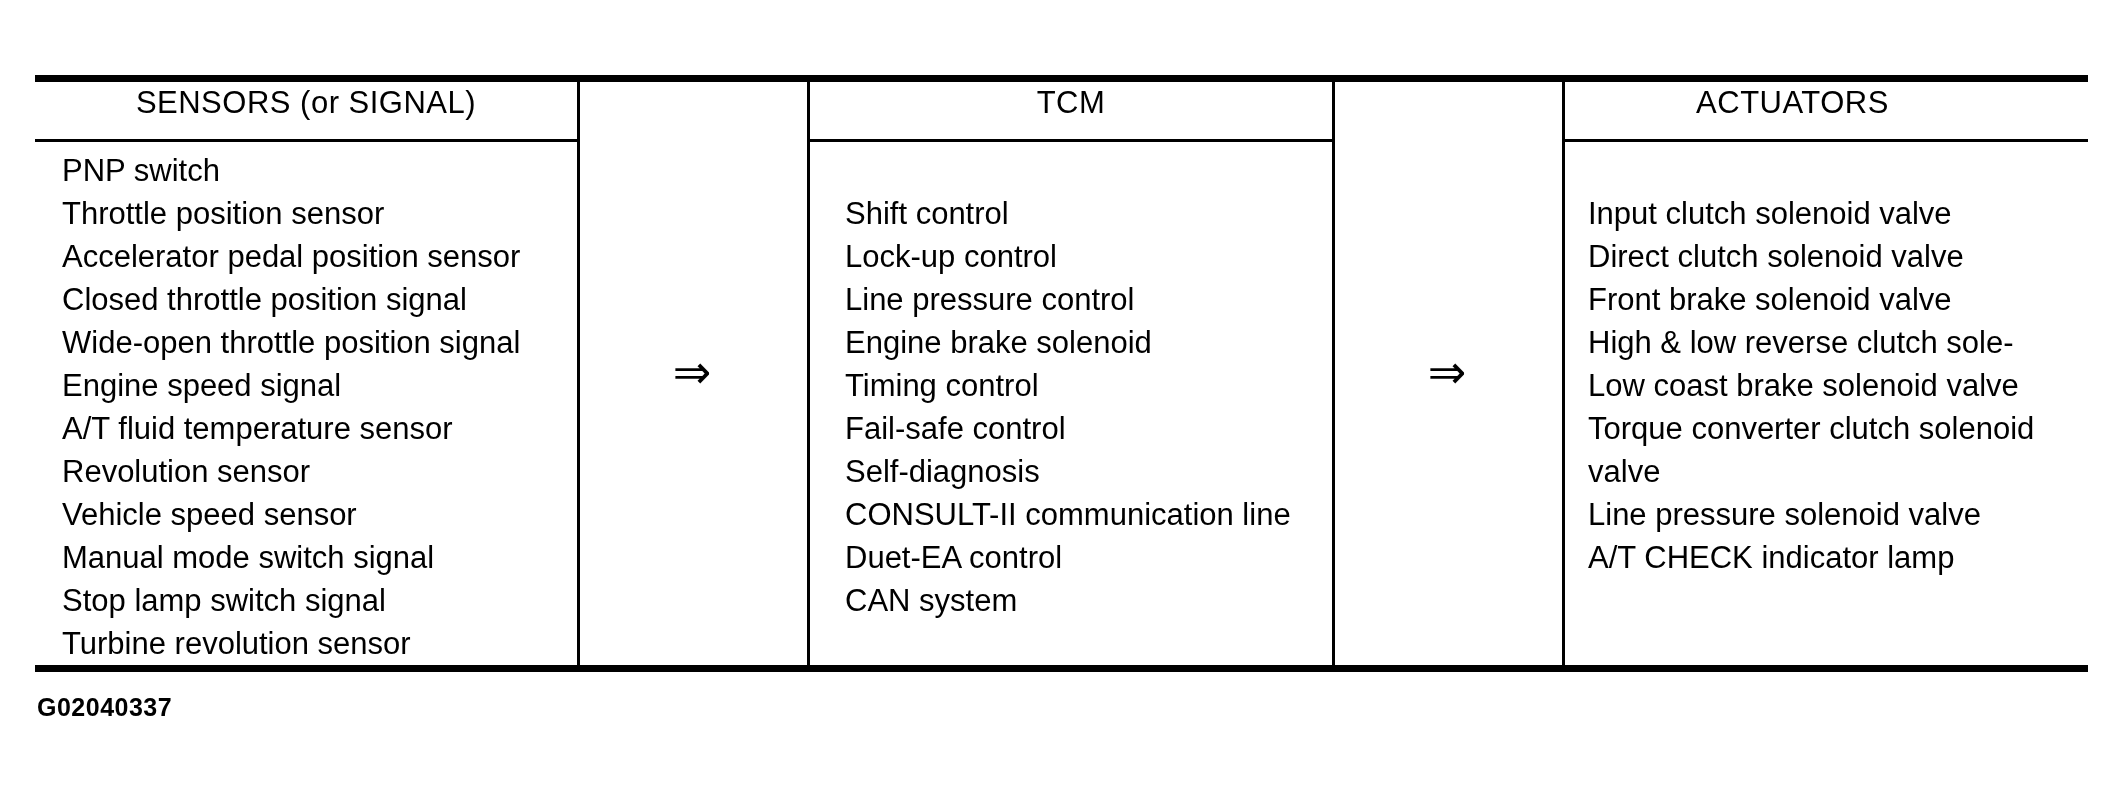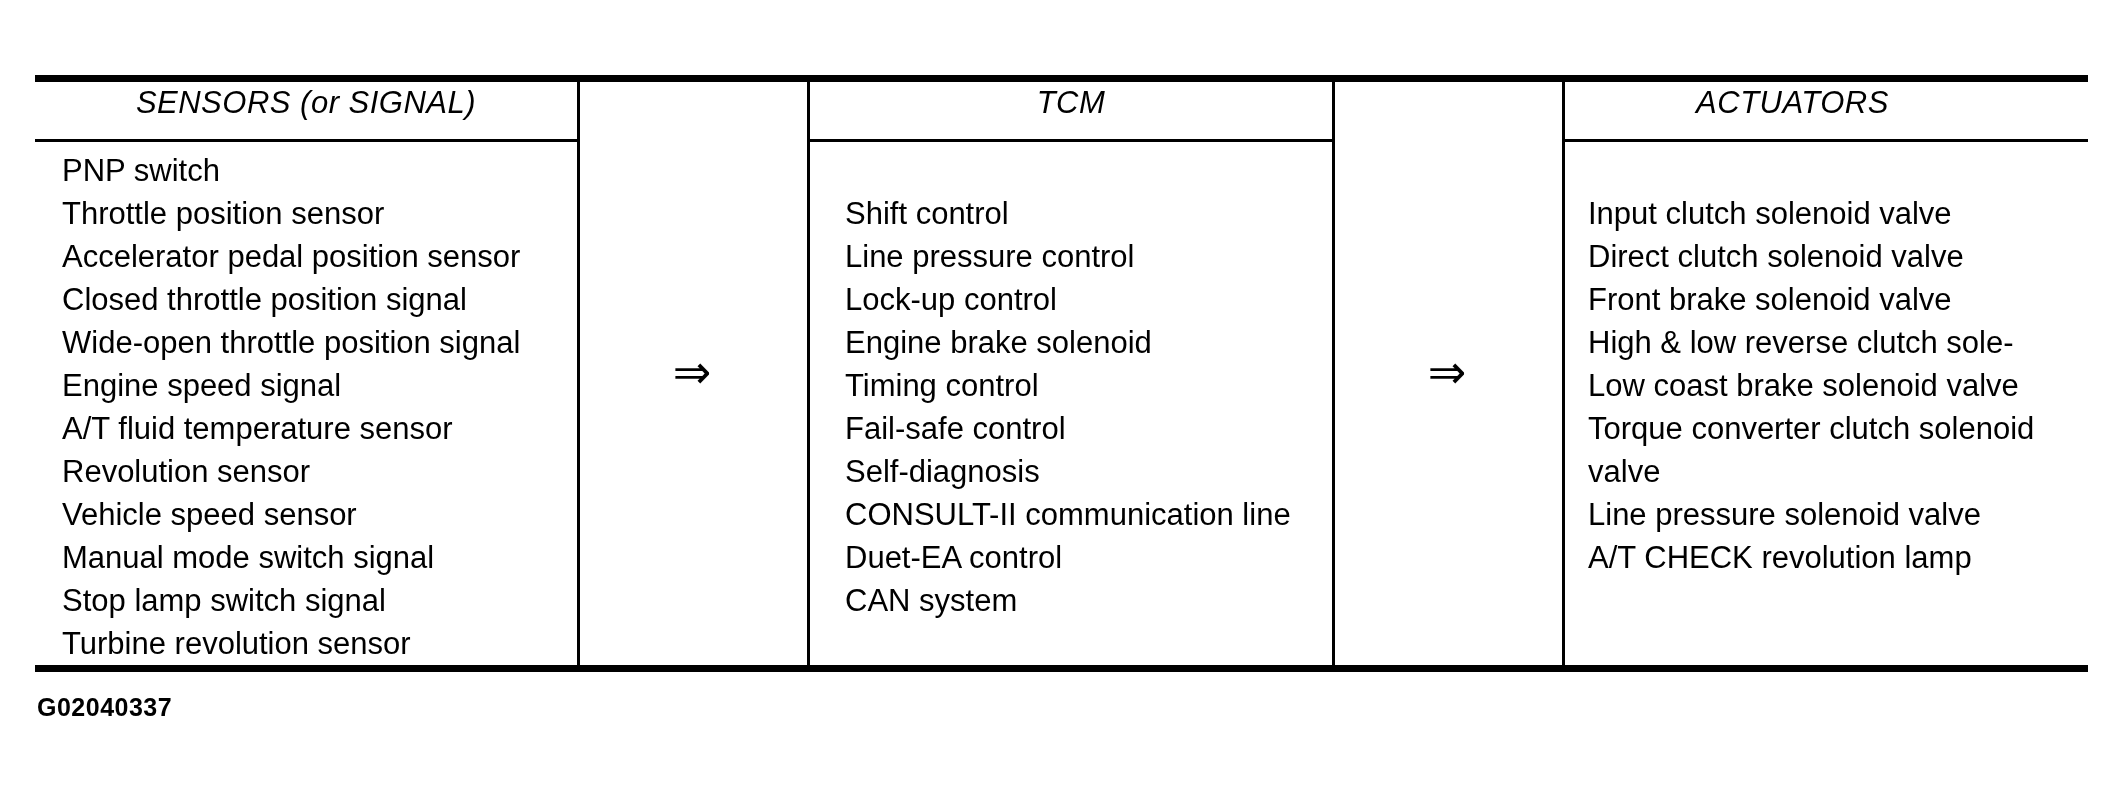--- a/index.html
+++ b/index.html
@@ -15,21 +15,21 @@
   .vrule { position:absolute; background:#000; width:3px; top:82px; height:583px; }
   .v1 { left:577px; }  .v2 { left:807px; }
   .v3 { left:1332px; } .v4 { left:1562px; }
   .hdr-underline { position:absolute; top:139px; height:3px; background:#000; }
   .u1 { left:35px;   width:542px; }
   .u2 { left:810px;  width:522px; }
   .u3 { left:1565px; width:523px; }
   .hdr {
     position:absolute; top:82px; height:42px;
     display:flex; align-items:center; justify-content:center;
-    font-size:31px; letter-spacing:0.5px;font-style:italic;
+    font-size:31px; letter-spacing:0.5px;
   }
   .h1 { left:35px;   width:542px; }
   .h2 { left:810px;  width:522px; }
   .h3 { left:1503px; width:523px;margin-left:28px; }
   .col-list { position:absolute; font-size:31px; line-height:43px; }
   .list1 { left:62px;   top:149px; width:515px; }
   .list2 { left:833px;  top:192px; width:495px;margin-left:12px; }
   .list3 { left:1588px; top:192px; width:500px; }
   .col-list .line { white-space:pre; }
   .arrow {
@@ -74,40 +74,40 @@
       <div class="line">Engine speed signal</div>
       <div class="line">A/T fluid temperature sensor</div>
       <div class="line">Revolution sensor</div>
       <div class="line">Vehicle speed sensor</div>
       <div class="line">Manual mode switch signal</div>
       <div class="line">Stop lamp switch signal</div>
       <div class="line">Turbine revolution sensor</div>
     </div>
   <div class="col-list list2">
       <div class="line">Shift control</div>
+      <div class="line">Lock-up control</div>
       <div class="line">Line pressure control</div>
-      <div class="line">Lock-up control</div>
       <div class="line">Engine brake solenoid</div>
       <div class="line">Timing control</div>
       <div class="line">Fail-safe control</div>
       <div class="line">Self-diagnosis</div>
       <div class="line">CONSULT-II communication line</div>
       <div class="line">Duet-EA control</div>
       <div class="line">CAN system</div>
     </div>
   <div class="col-list list3">
       <div class="line">Input clutch solenoid valve</div>
       <div class="line">Direct clutch solenoid valve</div>
       <div class="line">Front brake solenoid valve</div>
       <div class="line">High &amp; low reverse clutch sole-</div>
       <div class="line">Low coast brake solenoid valve</div>
       <div class="line">Torque converter clutch solenoid</div>
       <div class="line">valve</div>
       <div class="line">Line pressure solenoid valve</div>
-      <div class="line">A/T CHECK revolution lamp</div>
+      <div class="line">A/T CHECK indicator lamp</div>
     </div>
 
   <div class="arrow a1">⇒</div>
   <div class="arrow a2">⇒</div>
 
   <div class="fig-id">G02040337</div>
 
 </div>
 
 </body></html>

